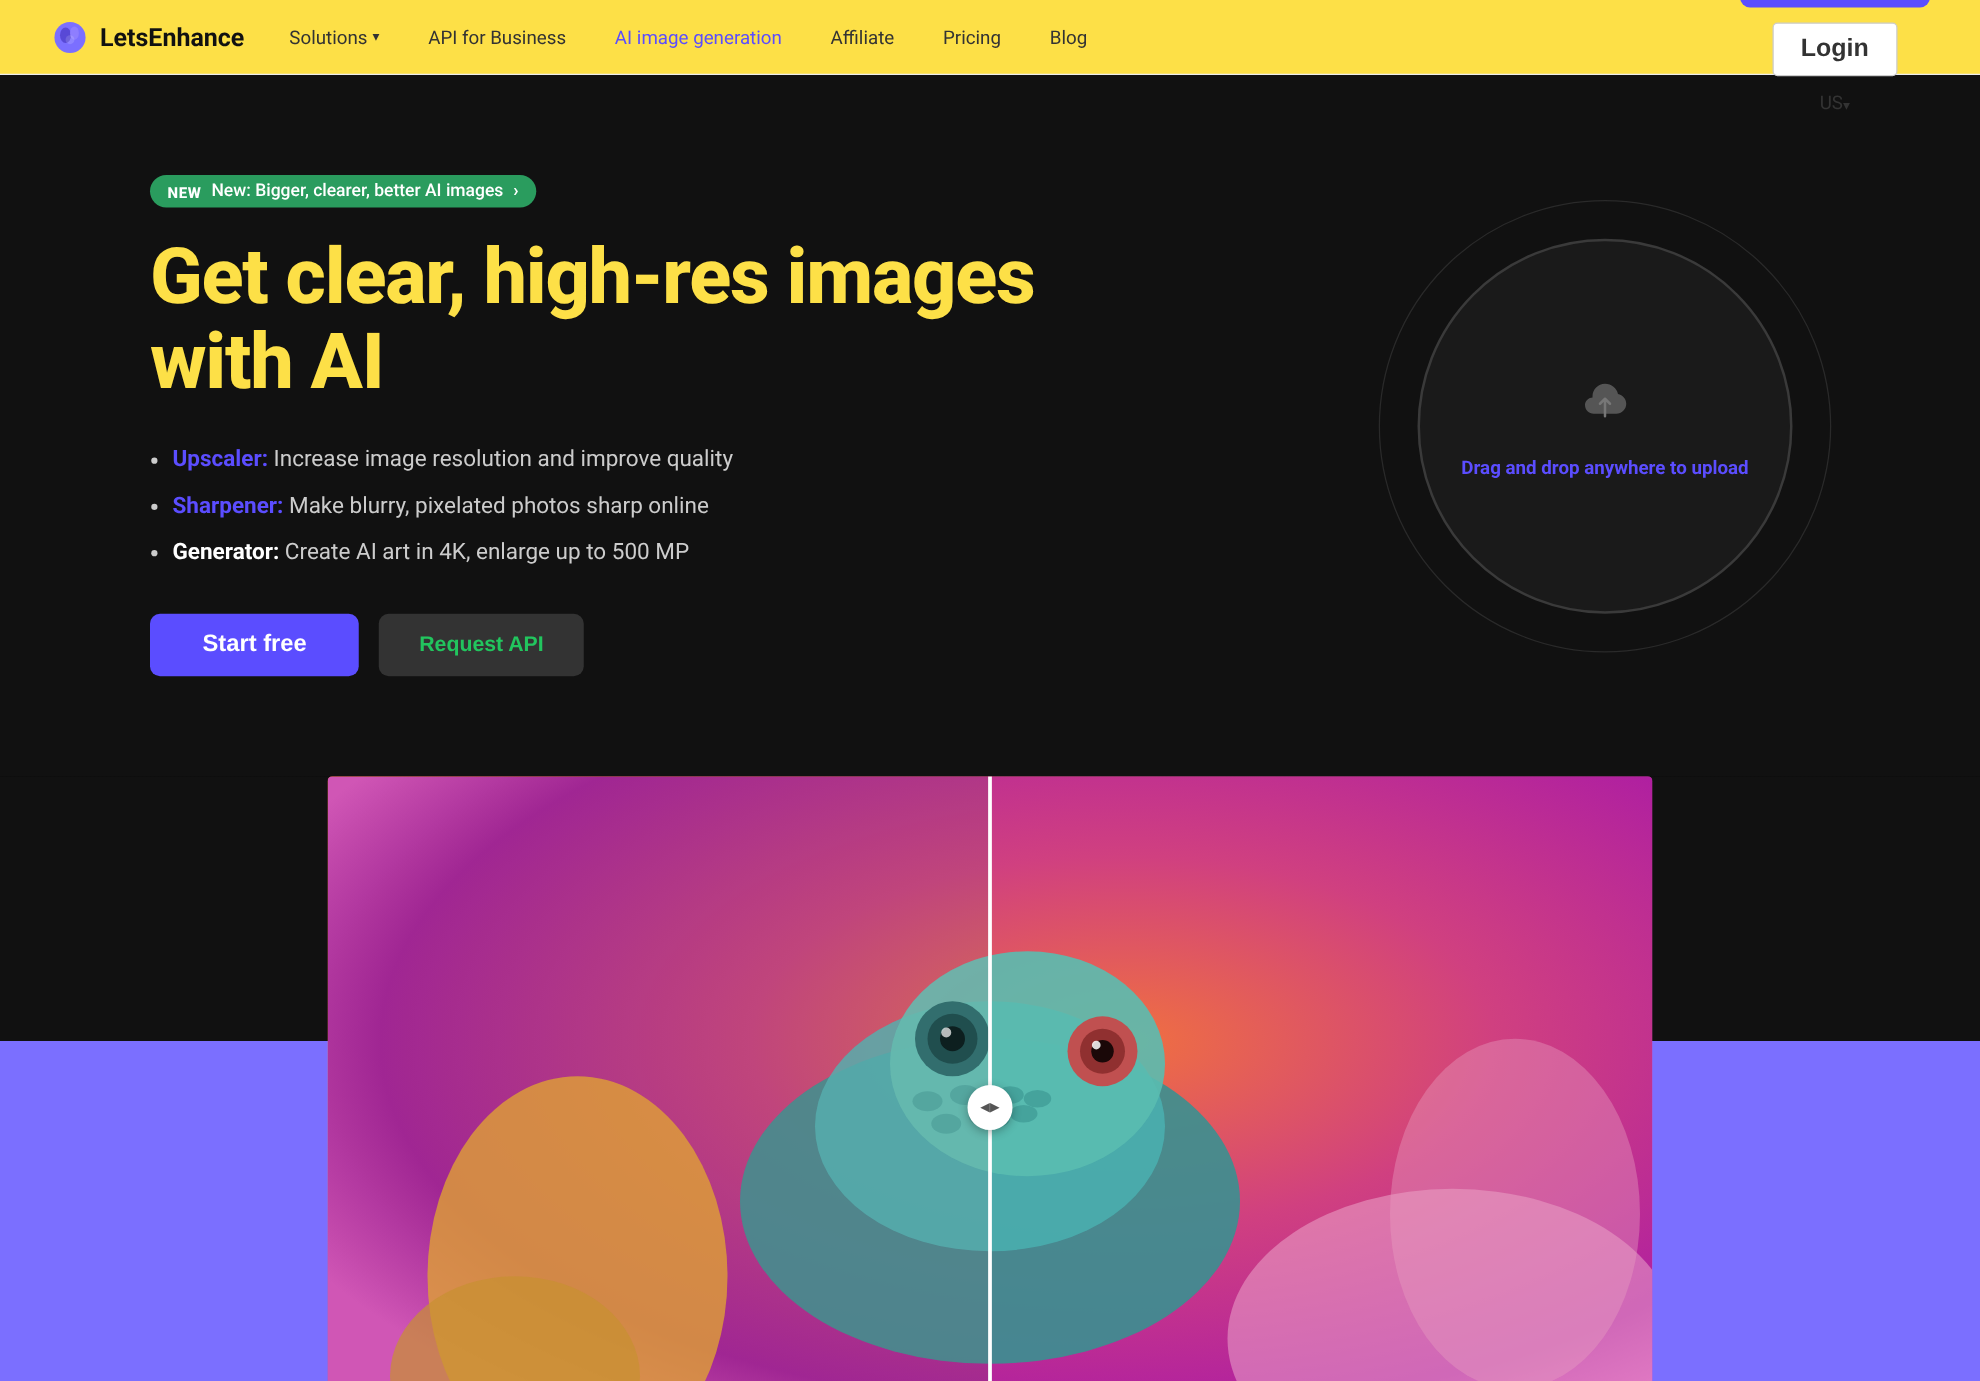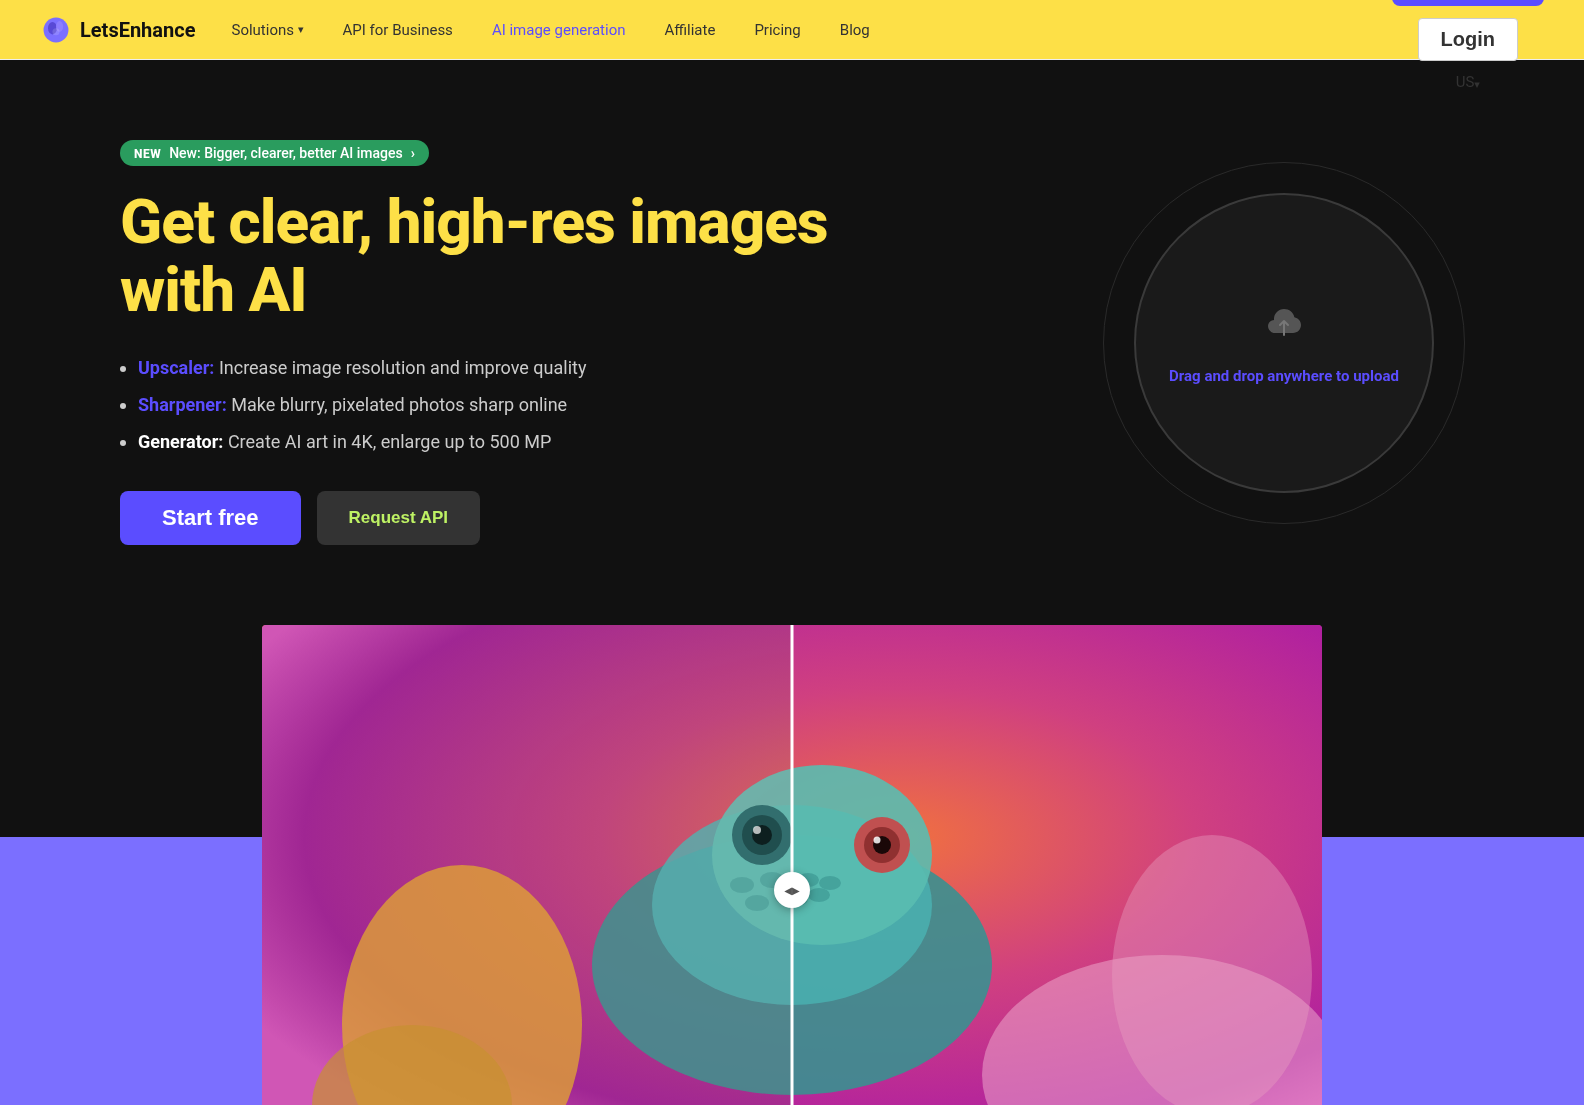--- a/index.html
+++ b/index.html
@@ -54,22 +54,22 @@
       font-size: 62px; font-weight: 800; color: #fde047; line-height: 1.1; margin-bottom: 30px;
       letter-spacing: -1px;
     }
     .hero-features { list-style: disc; padding-left: 18px; margin-bottom: 36px; }
     .hero-features li { font-size: 18px; color: #ccc; margin-bottom: 10px; line-height: 1.5; }
     .feature-label { font-weight: 700; color: #5b4dff; }
     .feature-label.upscaler { color: #5b4dff; }
     .feature-label.sharpener { color: #5b4dff; }
     .feature-label.generator { color: #ffffff; }
     .hero-ctas { display: flex; gap: 16px; }
-    .btn-start { background: #5b4dff; color: #fff; border: none; padding: 14px 42px; border-radius: 8px; font-size: 22px; font-weight: 700; cursor: pointer; }
-    .btn-api { background: #333; color: #bef264; border: none; padding: 14px 32px; border-radius: 8px; font-size: 17px; font-weight: 600; cursor: pointer; }
+    .btn-start { background: #5b4dff; color: #fff; border: none; padding: 14px 42px; border-radius: 8px; font-size: 19px; font-weight: 700; cursor: pointer; }
+    .btn-api { background: #333; color: #22c55e; border: none; padding: 14px 32px; border-radius: 8px; font-size: 17px; font-weight: 600; cursor: pointer; }
 
     
     .upload-area-wrap {
       display: flex; align-items: center; justify-content: center;
       flex-shrink: 0;
     }
     .upload-circle {
       width: 300px; height: 300px; border-radius: 50%;
       border: 2px solid #3a3a3a;
       background: #1a1a1a;

